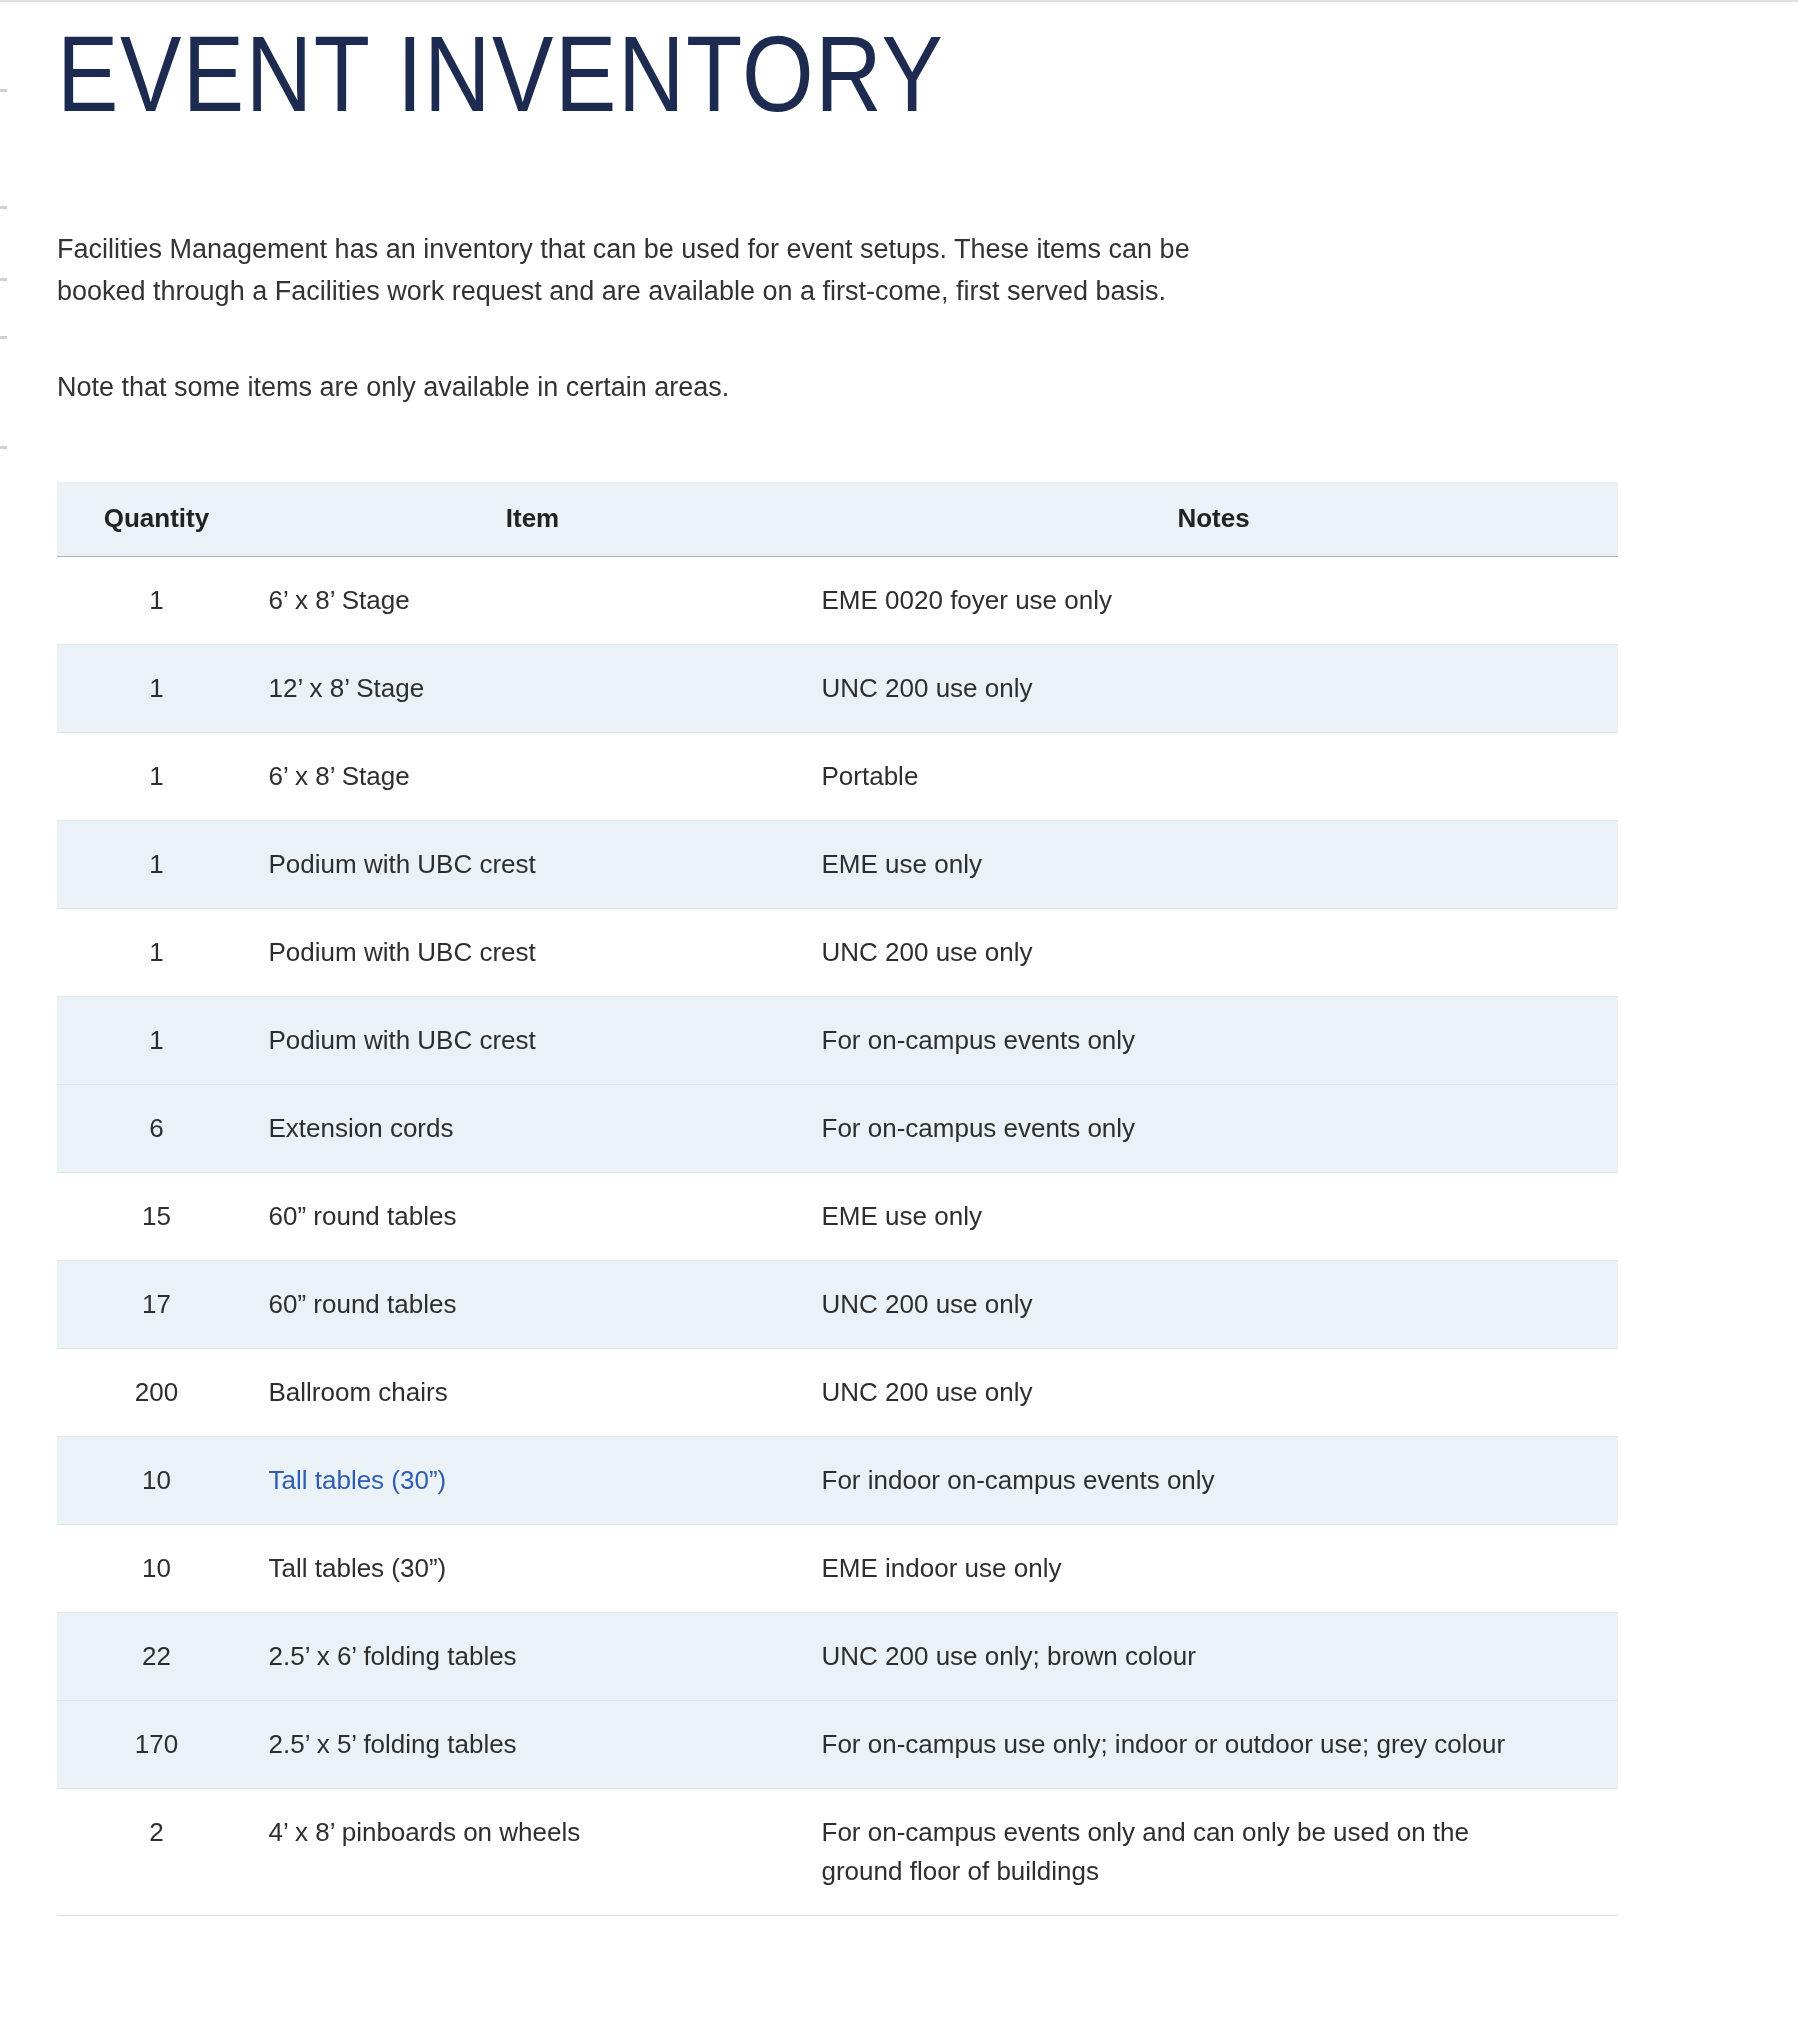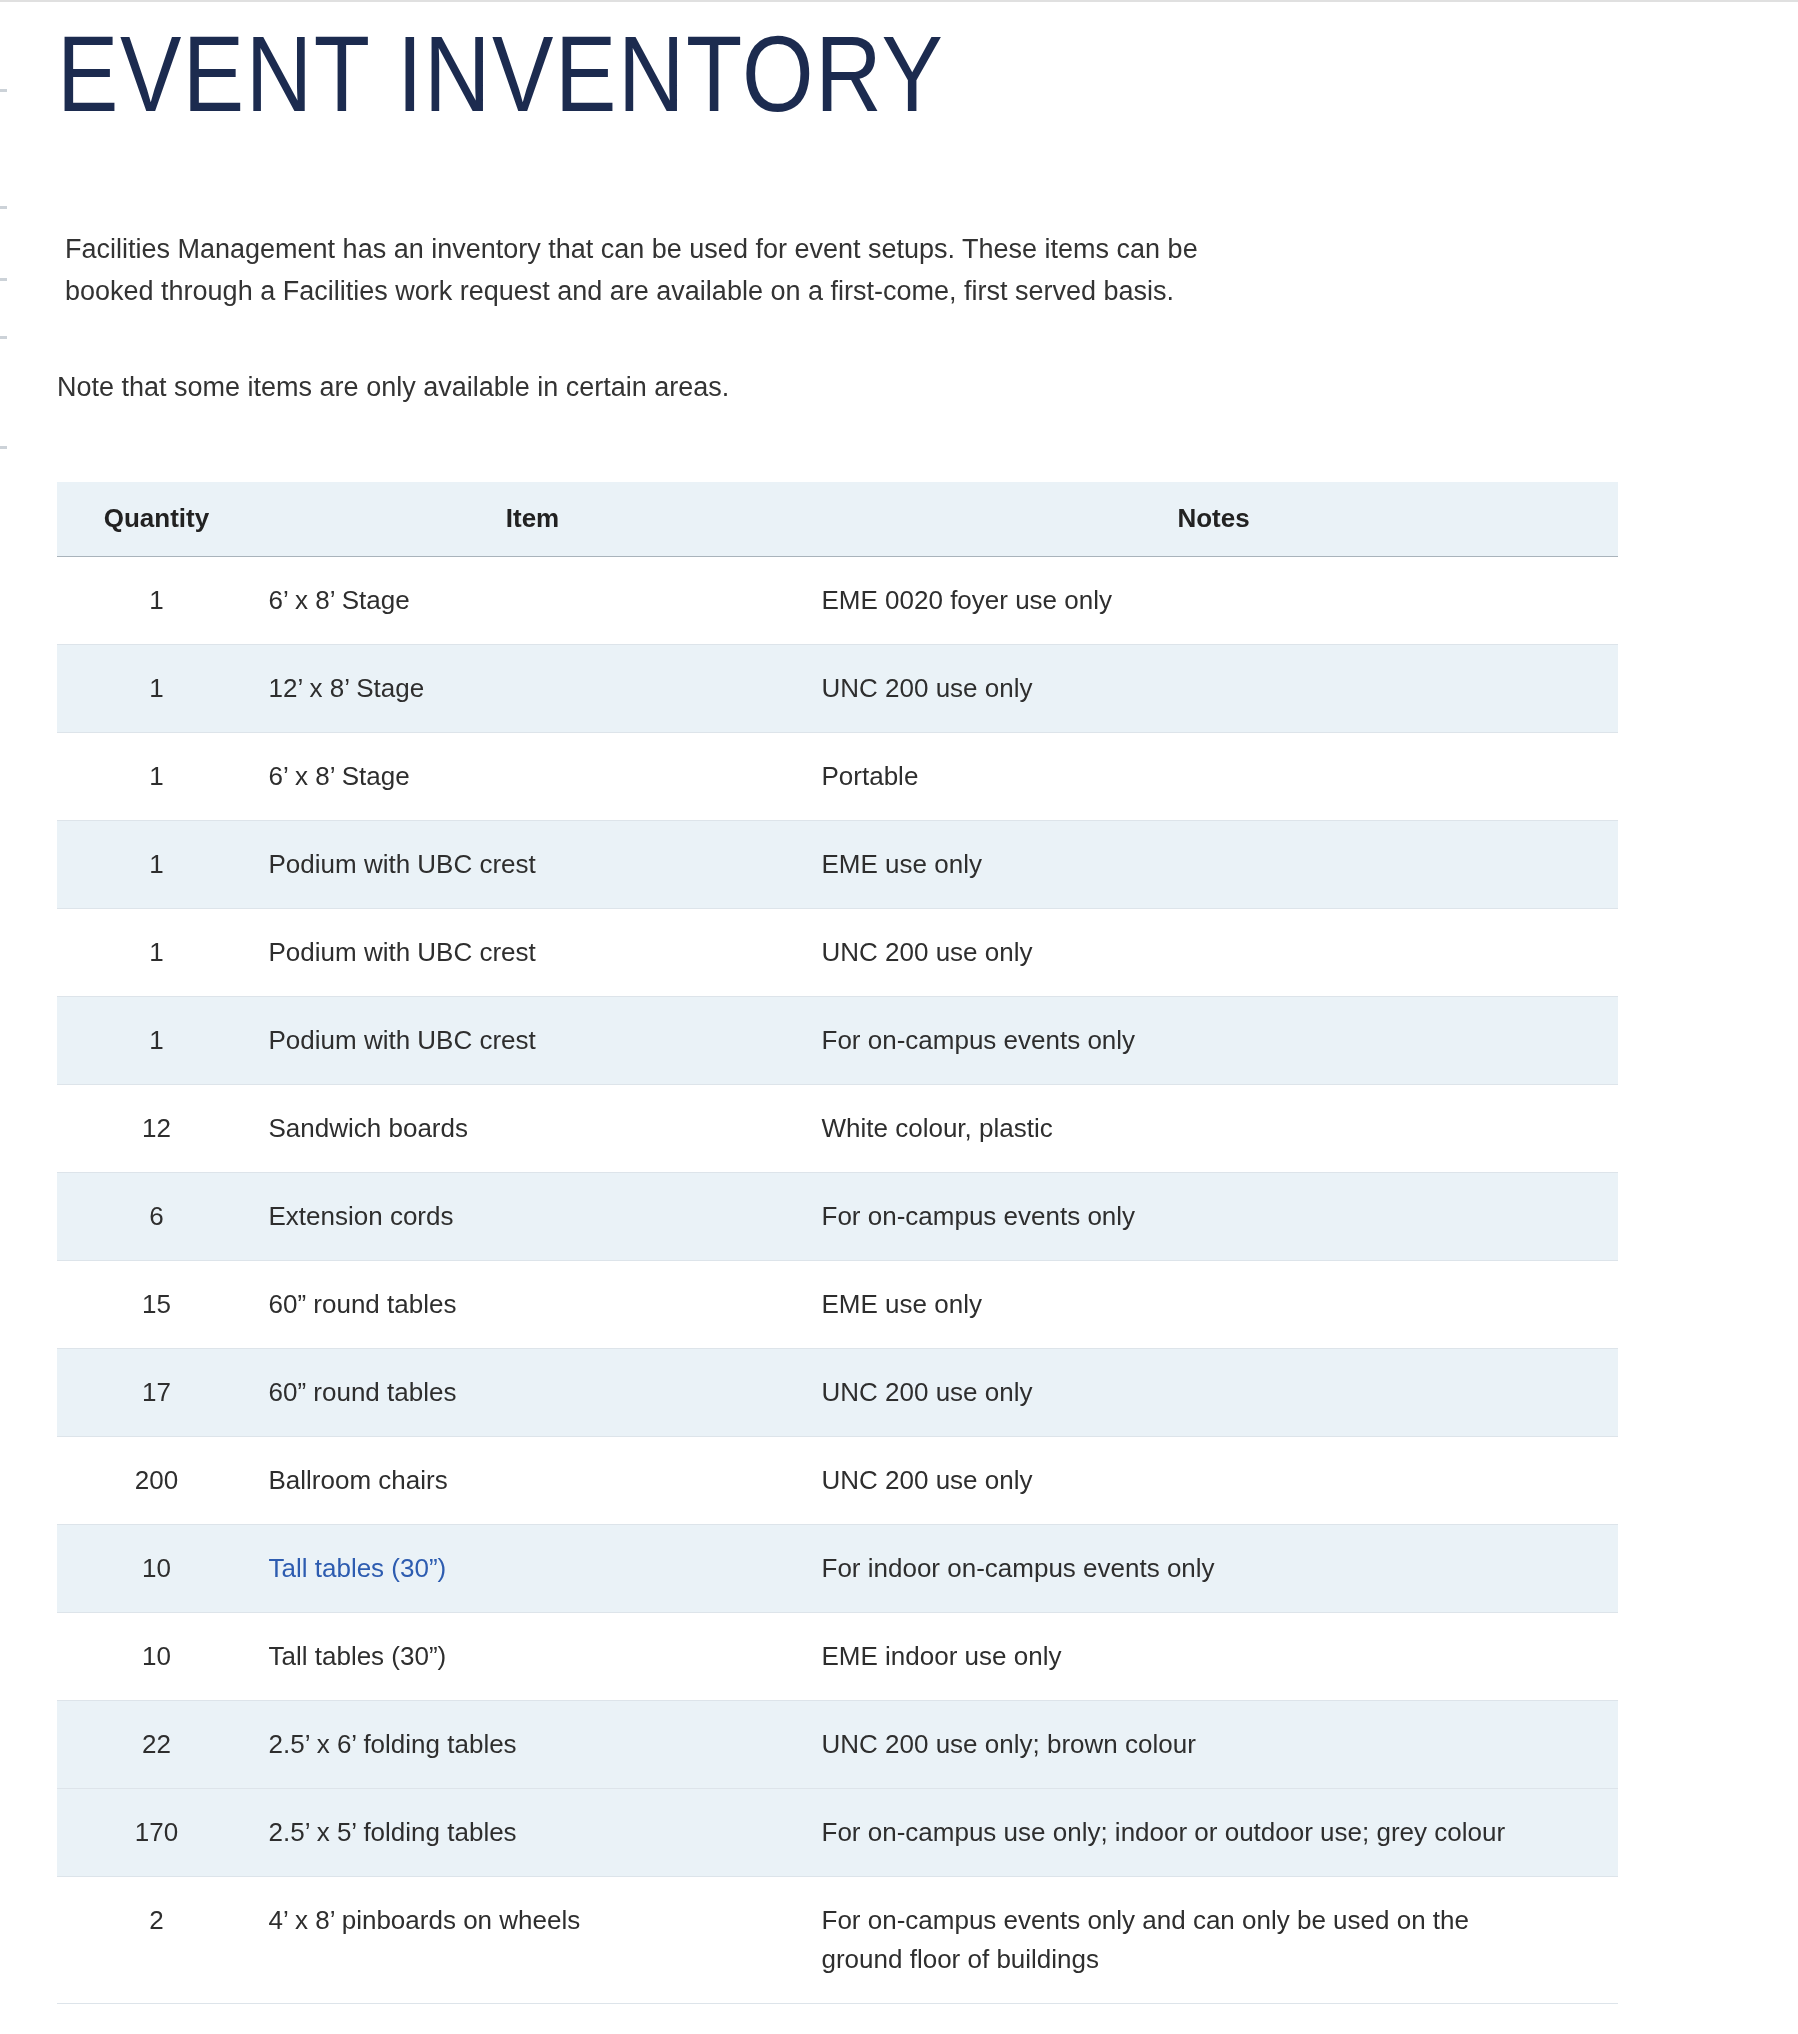--- a/index.html
+++ b/index.html
@@ -38,21 +38,21 @@
     font-size: 107px;
     font-weight: 400;
     line-height: 1.15;
     letter-spacing: 1.8px;
     color: #1c2b4f;
     transform: scaleX(0.86);
     transform-origin: left center;
     white-space: nowrap;
   }
   p.intro {
-    margin: 93px 0 0 8px;
+    margin: 93px 0 0 0;
     font-size: 27px;
     line-height: 1.55;
     color: #333333;
     white-space: pre-line;
     max-width: 1522px;
   }
   p.note {
     margin: 54px 0 12px 0;
     font-size: 27px;
     line-height: 1.55;
@@ -164,25 +164,20 @@
         <tr>
           <td class="quantity">1</td>
           <td class="item">Podium with UBC crest</td>
           <td class="notes">UNC 200 use only</td>
         </tr>
         <tr class="stripe">
           <td class="quantity">1</td>
           <td class="item">Podium with UBC crest</td>
           <td class="notes">For on-campus events only</td>
         </tr>
-        <tr>
-          <td class="quantity">12</td>
-          <td class="item">Sandwich boards</td>
-          <td class="notes">White colour, plastic</td>
-        </tr>
         <tr class="stripe">
           <td class="quantity">6</td>
           <td class="item">Extension cords</td>
           <td class="notes">For on-campus events only</td>
         </tr>
         <tr>
           <td class="quantity">15</td>
           <td class="item">60” round tables</td>
           <td class="notes">EME use only</td>
         </tr>

